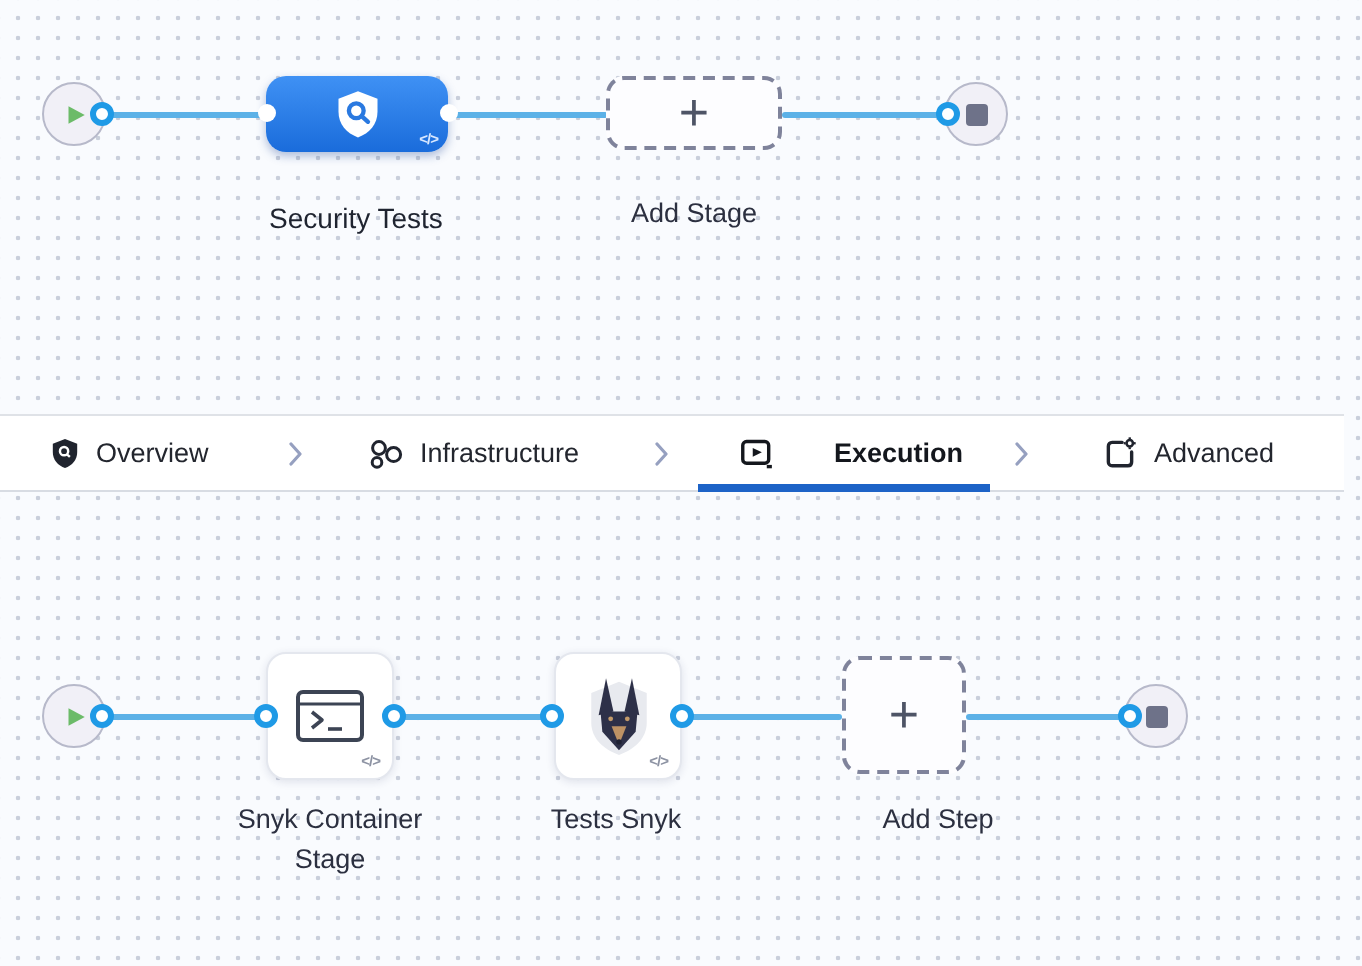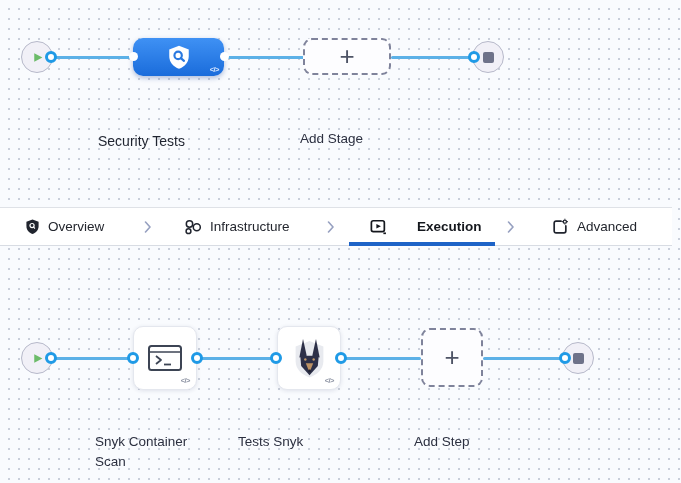--- a/index.html
+++ b/index.html
@@ -31,21 +31,21 @@
   
   .dashed-box{position:absolute;box-sizing:border-box;border:2px dashed #7f839b;border-radius:9px;
         background:#fdfdff;display:flex;align-items:center;justify-content:center;
         color:#4e5466;z-index:3;cursor:pointer;}
   .plus{font-size:26px;font-weight:300;line-height:1;margin-top:-2px;}
   
   .card{position:absolute;width:64px;height:64px;background:#fff;border:1px solid #e4e7ee;
         box-sizing:border-box;border-radius:10px;box-shadow:0 1px 4px rgba(30,40,90,.12);
         display:flex;align-items:center;justify-content:center;z-index:3;cursor:pointer;}
   
-  .node-label{position:absolute;color:#1f2430;font-size:14px;line-height:20px;margin-top:32px;}
+  .node-label{position:absolute;text-align:center;color:#1f2430;font-size:14px;line-height:20px;}
   .node-label.small{font-size:13.5px;color:#2c3040;}
   
   .tabbar{position:absolute;left:0;top:207px;width:672px;height:37px;background:#fff;
         border-top:1px solid #dfe2e7;border-bottom:1px solid #d8dce3;box-sizing:content-box;z-index:5;}
   .tab{position:absolute;top:0;height:37px;display:flex;align-items:center;gap:8px;
         font-size:13.5px;color:#23262e;cursor:pointer;white-space:nowrap;}
   .tab.active{font-weight:bold;color:#14171d;}
   .tab-chevron{position:absolute;top:13px;}
   .tab-underline{position:absolute;left:349px;bottom:-1px;width:146px;height:4px;background:#1d63c7;}
 </style>
@@ -80,21 +80,21 @@
     <div class="dashed-box" style="left:303px;top:38px;width:88px;height:37px;">
       <span class="plus">+</span>
     </div>
 
     <div class="ring" style="left:468px;top:51px;"></div>
     <div class="endpoint" style="left:472px;top:41px;">
       <div class="stop-square"></div>
     </div>
 
     <div class="node-label" style="left:98px;top:99px;width:160px;">Security Tests</div>
-    <div class="node-label small" style="left:300px;top:97px;width:120px;">Add Stage</div>
+    <div class="node-label small" style="left:287px;top:97px;width:120px;">Add Stage</div>
   </div>
 
   <nav class="tabbar">
     <div class="tab" style="left:25px;">
       <svg width="15" height="17" viewBox="0 0 16 17">
         <path d="M8 1 L14.5 3.5 V8 C14.5 12.3 11.8 15.2 8 16.5 C4.2 15.2 1.5 12.3 1.5 8 V3.5 Z" fill="#20242e"></path>
         <circle cx="7.5" cy="7.5" r="2.2" stroke="#ffffff" stroke-width="1.3" fill="none"></circle>
         <line x1="9" y1="9.2" x2="10.6" y2="10.6" stroke="#ffffff" stroke-width="1.3"></line>
       </svg>
       <span>Overview</span>
@@ -183,21 +183,21 @@
       <span class="plus">+</span>
     </div>
 
     <div class="ring" style="left:559px;top:352px;"></div>
     <div class="endpoint" style="left:562px;top:342px;">
       <div class="stop-square"></div>
     </div>
 
     <div class="node-label small" style="left:95px;top:400px;width:140px;">
       <div>Snyk Container</div>
-      <div>Scan</div>
+      <div>Stage</div>
     </div>
     <div class="node-label small" style="left:238px;top:400px;width:140px;">
       <div>Tests Snyk</div>
     </div>
     <div class="node-label small" style="left:414px;top:400px;width:110px;">Add Step</div>
   </div>
 
 </div>
 
 </body></html>

